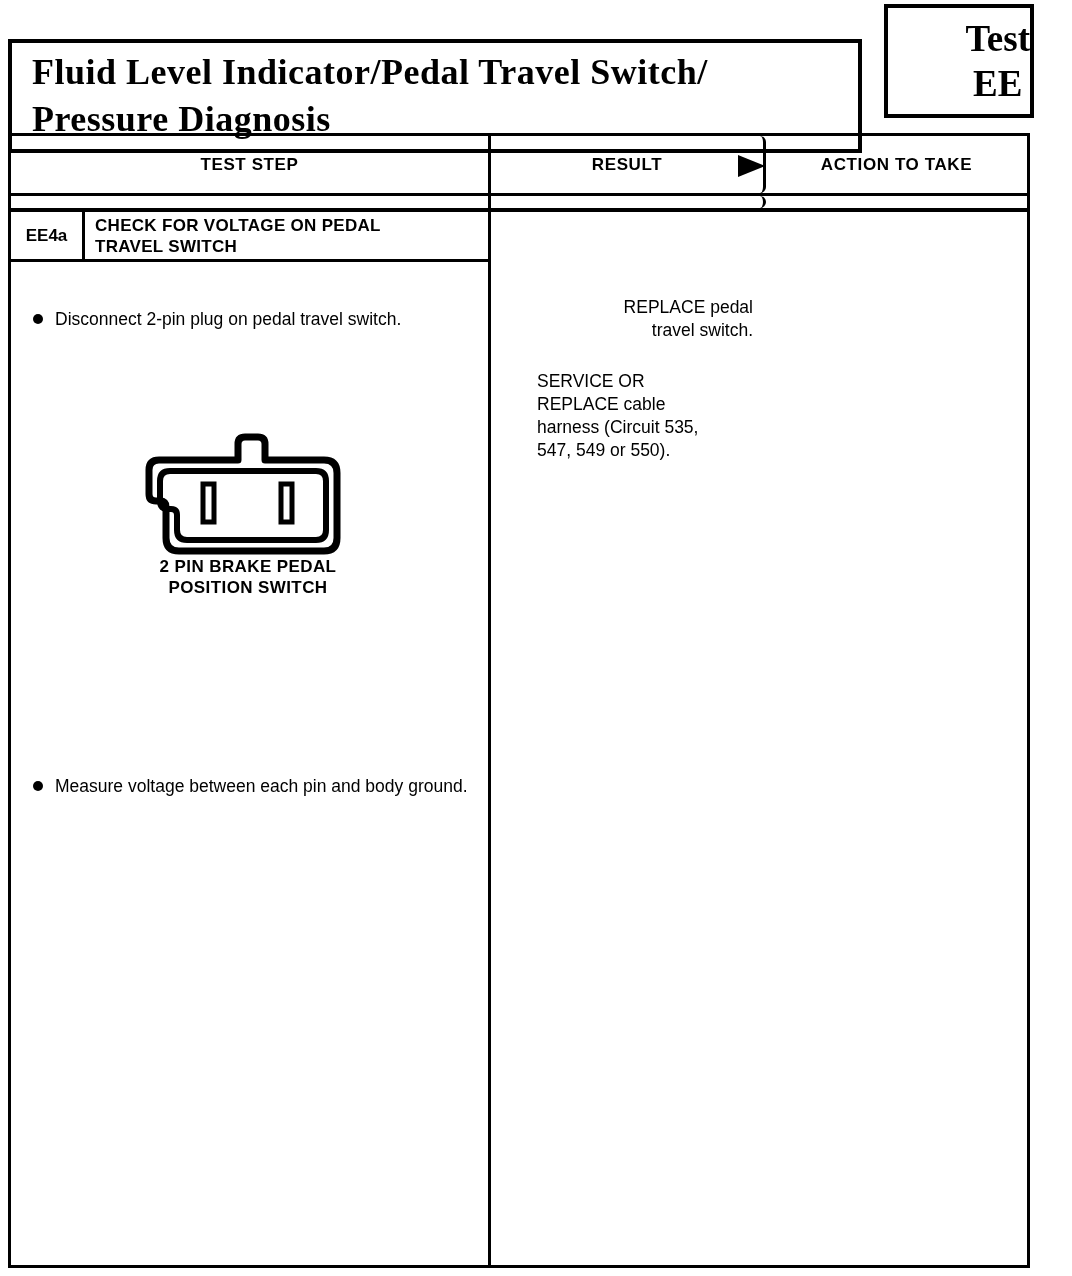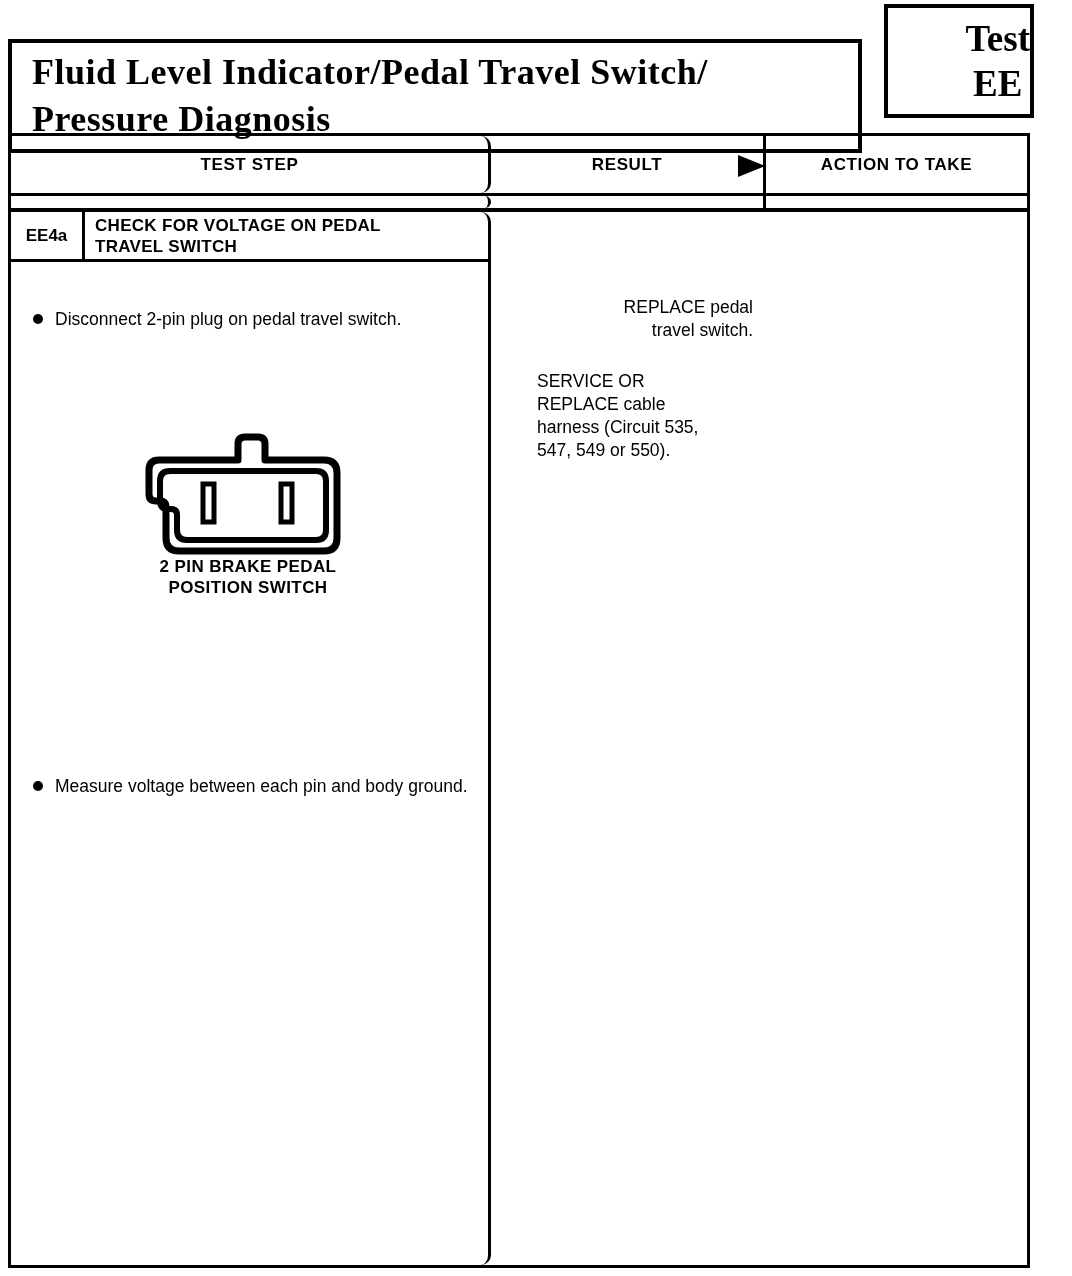--- a/index.html
+++ b/index.html
@@ -34,22 +34,22 @@
     font-size:37px; line-height:45px;
   }
 
   
   .diag-table {
     position:absolute; left:8px; top:133px; width:1022px; height:1135px;
     border:3px solid var(--ink);
     display:flex; flex-direction:column;
   }
   .trow { display:flex; width:100%; }
-  .c1 { width:480px; border-right:3px solid var(--ink); position:relative;border-radius:10px; }
-  .c2 { width:275px; border-right:3px solid var(--ink); position:relative; }
+  .c1 { width:480px; border-right:3px solid var(--ink); position:relative; }
+  .c2 { width:275px; border-right:3px solid var(--ink); position:relative;border-radius:6px; }
   .c3 { flex:1; position:relative; }
 
   .header-row { height:60px; border-bottom:3px solid var(--ink); }
   .hcell {
     display:flex; align-items:center; justify-content:center;
     font-weight:700; font-size:17px; letter-spacing:0.6px;
   }
   .band-row { height:16px; border-bottom:4px solid var(--ink); }
   .body-row { flex:1; }
 

